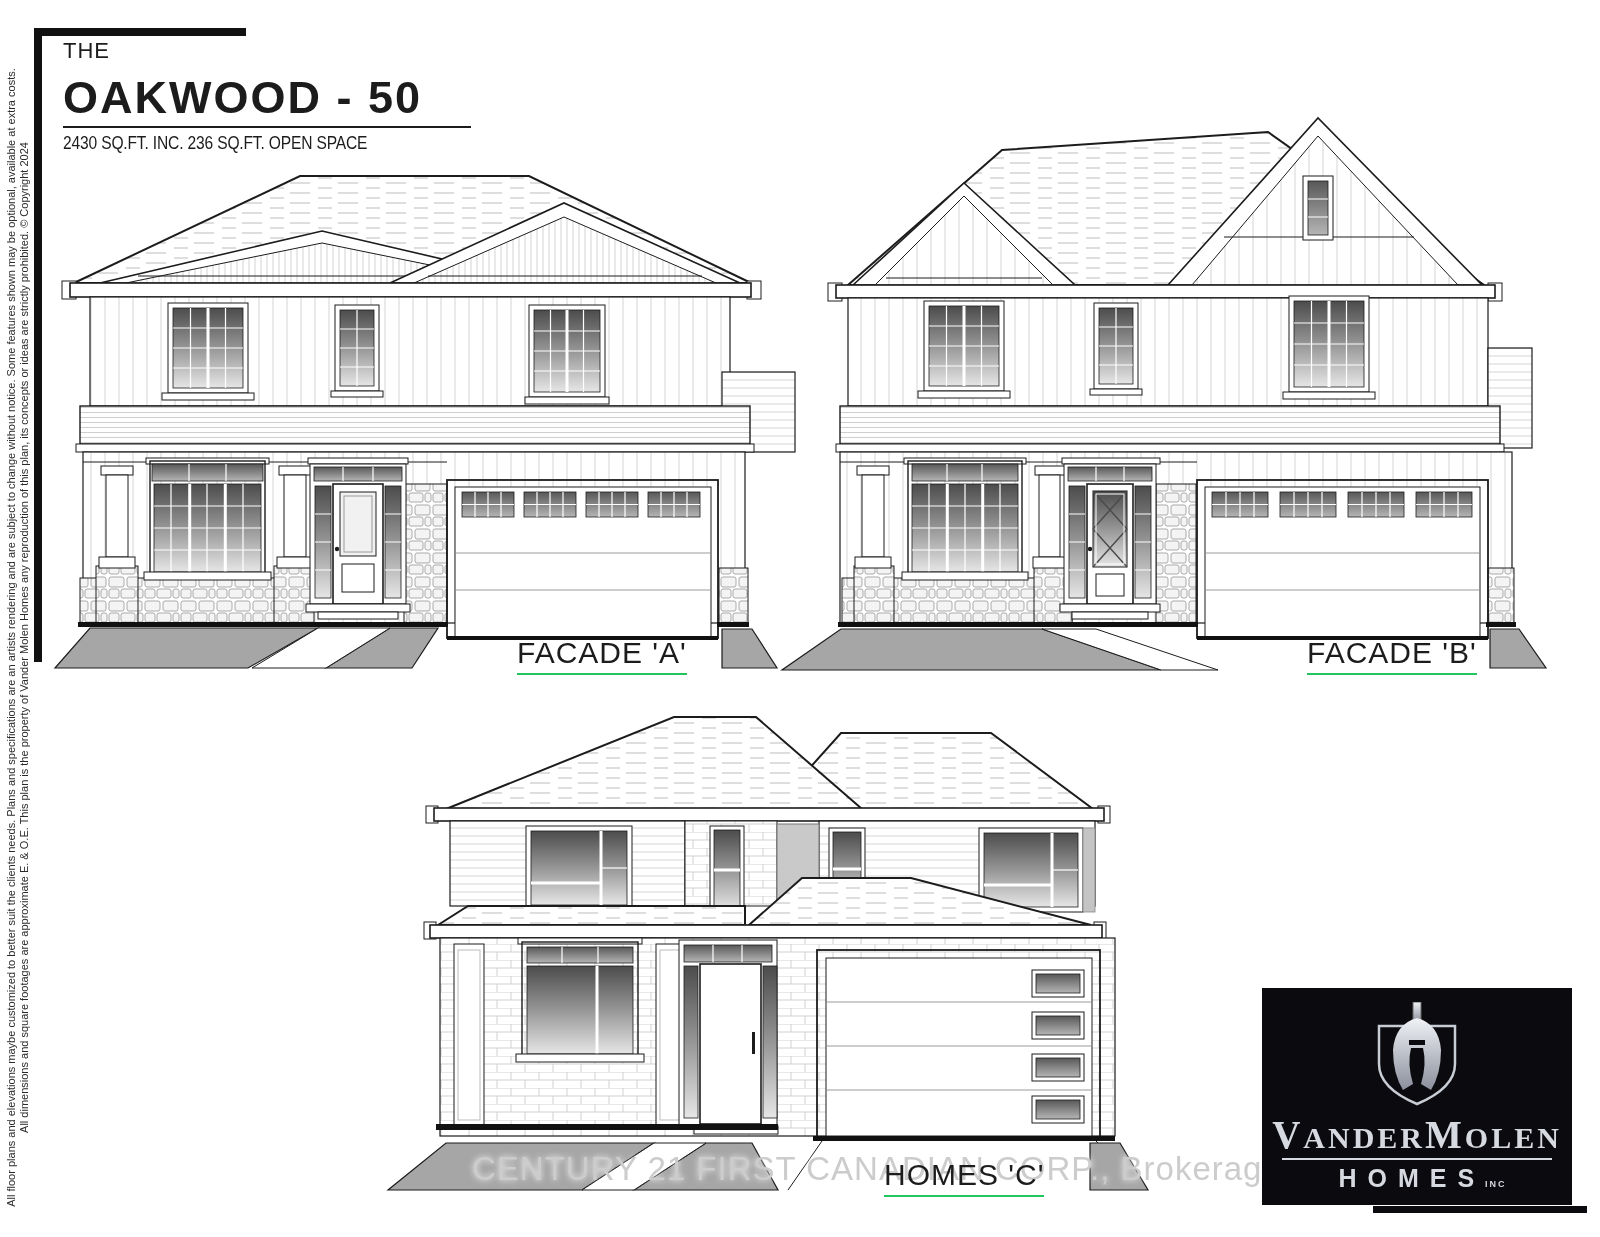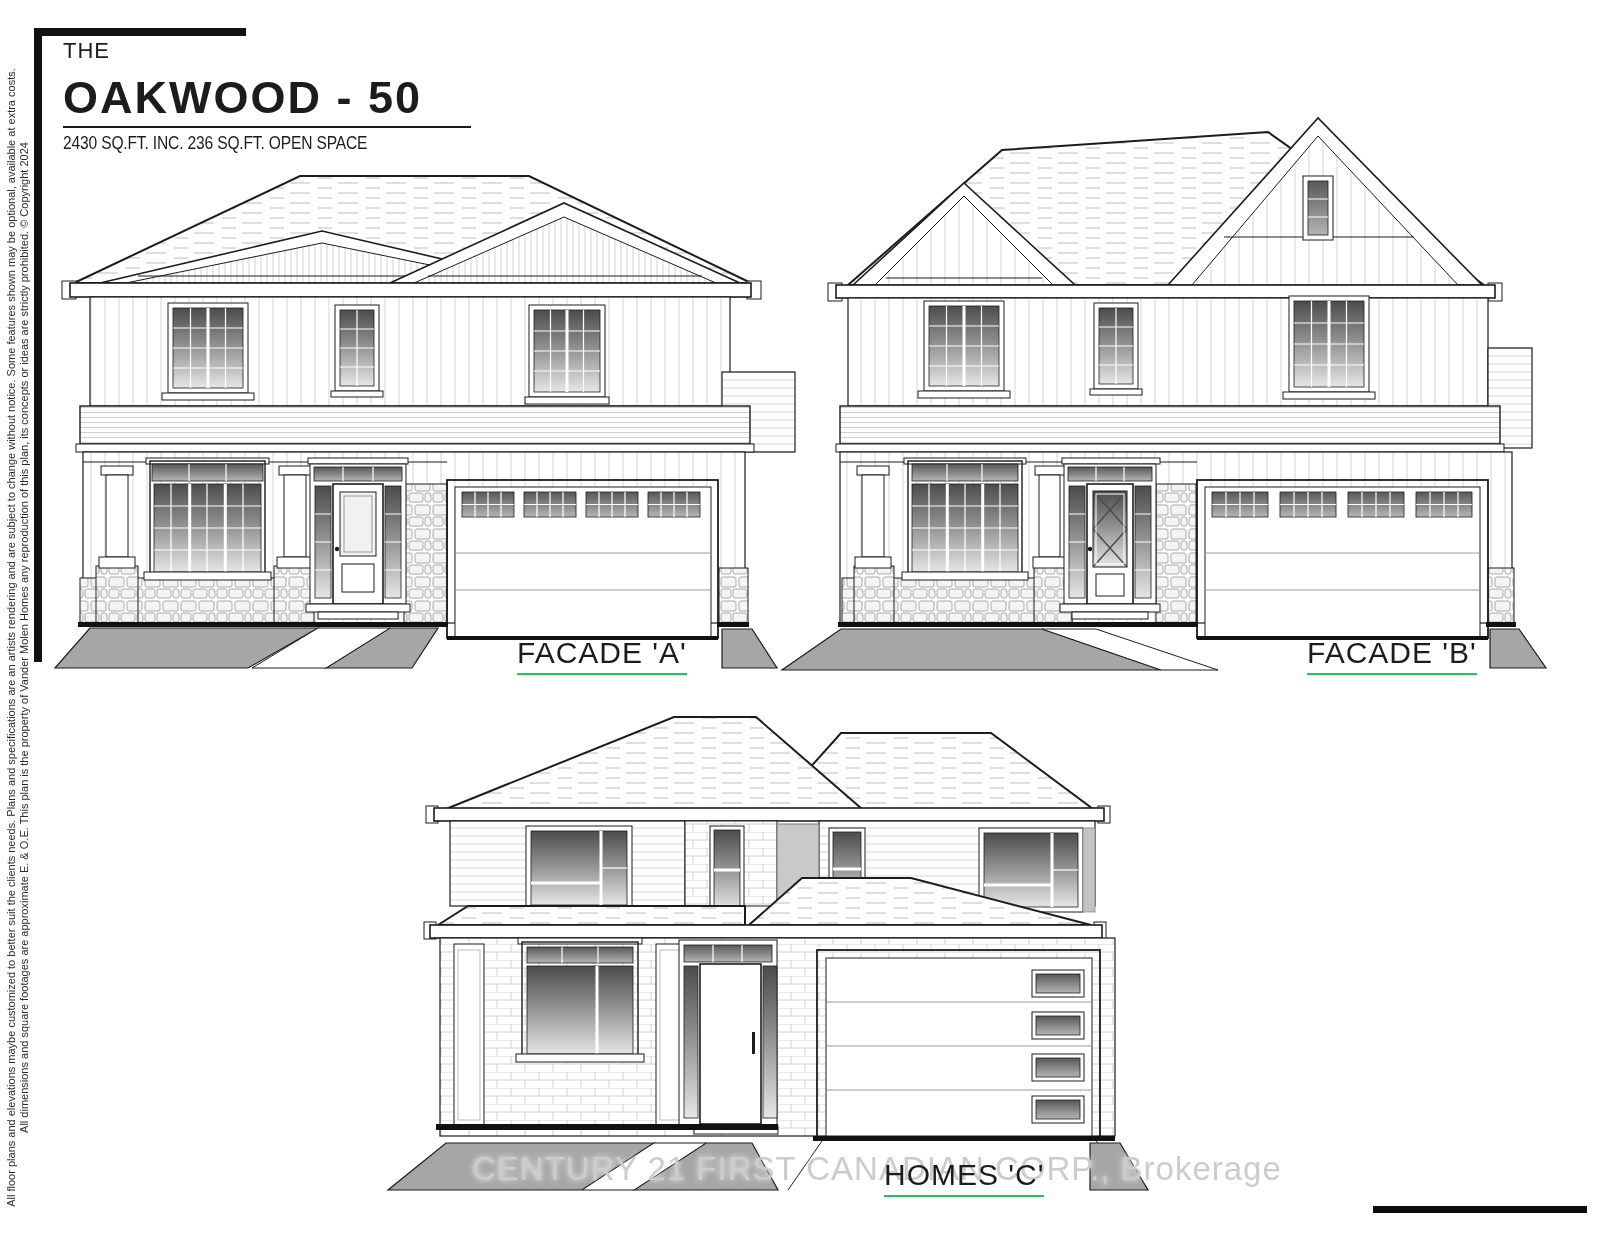--- a/index.html
+++ b/index.html
@@ -446,15 +446,26 @@
 
   <div class="facade-label label-a">FACADE 'A'</div>
   <div class="facade-label label-b">FACADE 'B'</div>
   <div class="facade-label label-c">HOMES 'C'</div>
 
   <div class="disclaimer">
     <div>All floor plans and elevations maybe customized to better suit the clients needs. Plans and specifications are an artists rendering and are subject to change without notice. Some features shown may be optional, available at extra costs.</div>
     <div>All dimensions and square footages are approximate E. &amp; O.E. This plan is the property of Vander Molen Homes any reproduction of this plan, its concepts or ideas are strictly prohibited. © Copyright 2024</div>
   </div>
 
+  <div class="logo-box">
+    <svg class="logo-emblem" width="96" height="106" viewBox="0 0 96 106">
+      <rect x="44" y="0" width="8" height="20" fill="url(#helm)" stroke="#666" stroke-width="1"></rect>
+      <path d="M10 24 H86 V62 Q86 86 48 102 Q10 86 10 62 Z" fill="none" stroke="#c8ccd4" stroke-width="2.5"></path>
+      <path d="M48 16 Q70 22 72 48 Q72 72 62 88 L52 82 Q58 62 54 46 L42 46 Q38 62 44 82 L34 88 Q24 72 24 48 Q26 22 48 16 Z" fill="url(#helm)"></path>
+      <rect x="40" y="38" width="16" height="5" fill="#0b0b0f"></rect>
+    </svg>
+    <div class="logo-name"><span class="big">V</span><span class="small">ANDER</span><span class="big">M</span><span class="small">OLEN</span></div>
+    <div class="logo-rule"></div>
+    <div class="logo-homes"><span>HOMES</span><span class="logo-inc">INC</span></div>
+  </div>
   <div class="logo-bar"></div>
 
 </div>
 
 </body></html>

